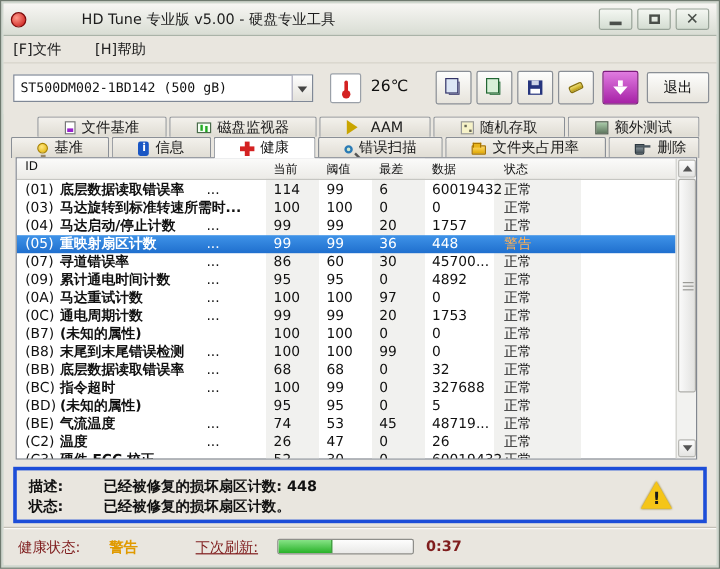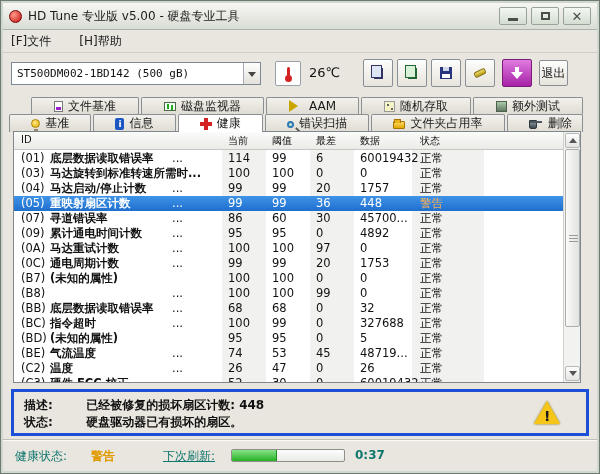--- a/index.html
+++ b/index.html
@@ -5,21 +5,21 @@
   * { margin:0; padding:0; box-sizing:border-box; }
   html,body { width:600px; height:474px; }
   body { font-family:"DejaVu Sans","Liberation Sans",sans-serif; font-size:12px; color:#111; background:#fff; }
 
   .window { position:absolute; left:0; top:0; width:600px; height:474px;
     background:#e9e6df; border:1px solid #6f7a6f; box-shadow:inset 0 0 0 2px #cfd8cf; }
 
   
   .titlebar { position:absolute; left:2px; top:2px; right:2px; height:27px;
     background:linear-gradient(#f7f6f3,#d9ddd4); border-bottom:1px solid #aab3a8;
-    display:flex; align-items:center; padding:0 6px; }
+    display:flex; align-items:center; padding:0 6px;gap:40px; }
   .applogo { width:13px; height:13px; border-radius:50%;
     background:radial-gradient(circle at 35% 35%, #ff9a8a, #c40f0f); border:1px solid #7d0a0a; margin-right:6px; flex:none; }
   .title-text { font-size:12px; color:#1c1c1c; }
   .winbtns { margin-left:auto; display:flex; gap:4px; }
   .winbtn { width:28px; height:18px; border:1px solid #98a398; border-radius:2px;
     background:linear-gradient(#f4f7f2,#d4ddd2); display:flex; align-items:center; justify-content:center; cursor:default; }
   .glyph-min { width:10px; height:3px; background:#4a4f4a; margin-top:7px; }
   .glyph-max { width:9px; height:8px; border:2px solid #4a4f4a; }
   .glyph-close { font-size:13px; font-weight:bold; color:#4a4f4a; line-height:1; }
 
@@ -50,21 +50,21 @@
   .pg::before { content:""; position:absolute; left:-4px; top:-4px; width:9px; height:11px; background:#dce6f5; border:1px solid #336; z-index:-1; }
   .pg.green { border-color:#263; } .pg.green::before { background:#d8f0d8; border-color:#263; }
   .floppy { width:12px; height:12px; background:#26357e; position:relative; }
   .floppy::before { content:""; position:absolute; left:3px; top:0; width:6px; height:4px; background:#cfd6e8; }
   .floppy::after { content:""; position:absolute; left:2px; bottom:1px; width:8px; height:4px; background:#fff; }
   .goldtool { width:12px; height:6px; background:linear-gradient(#f2df6a,#b99a12); border:1px solid #86700c; transform:rotate(-25deg); border-radius:2px; }
   .dlarrow { position:relative; width:12px; height:13px; }
   .dlarrow::before { content:""; position:absolute; left:4px; top:0; width:4px; height:5px; background:#fff; }
   .dlarrow::after { content:""; position:absolute; left:0; top:5px; width:0; height:0;
     border-left:6px solid transparent; border-right:6px solid transparent; border-top:7px solid #fff; }
-  .exit-btn { position:absolute; left:536px; top:7px; width:29px; height:26px; border:1px solid #8a8f96; border-radius:2px;
+  .exit-btn { position:absolute; left:536px; top:7px; width:52px; height:26px; border:1px solid #8a8f96; border-radius:2px;
     background:linear-gradient(#fdfdfc,#e7e4dc); display:flex; align-items:center; justify-content:center; font-size:12px; color:#111; }
 
   
   .tabrow1 { position:absolute; left:30px; right:14px; top:96px; height:17px; display:flex; }
   .tabrow2 { position:absolute; left:8px; right:14px; top:113px; height:18px; display:flex; }
   .tab { flex:1 1 auto; display:flex; align-items:center; justify-content:center; padding:0 10px;
     border:1px solid #8a8f96; border-bottom:none; border-radius:2px 2px 0 0; margin-right:2px;
     background:linear-gradient(#f3f1ec,#dfdcd3); font-size:12px; white-space:nowrap; color:#1a1a1a; }
   .tab.active { background:#fff; position:relative; z-index:3; }
 
@@ -128,21 +128,21 @@
   .desc-label { display:inline-block; width:58px; font-weight:bold; }
   .warntri { position:absolute; right:26px; top:9px; width:0; height:0;
     border-left:13px solid transparent; border-right:13px solid transparent; border-bottom:23px solid #f5c518;
     filter:drop-shadow(0 0 1px #8a6d00); }
   .warntri::after { content:"!"; position:absolute; left:-3px; top:4px; width:6px; text-align:center;
     font:bold 14px/23px "DejaVu Sans",sans-serif; color:#1a1a1a; }
 
   
   .statusbar { position:absolute; left:2px; right:2px; top:438px; height:30px; background:#e9e6df;
     border-top:1px solid #c2bfb6; box-shadow:inset 0 1px 0 #fbfaf7; }
-  .sb-item { position:absolute; top:8px; font-size:12px; color:#0f766e; white-space:nowrap; }
+  .sb-item { position:absolute; top:8px; font-size:12px; color:#7f1d1d; white-space:nowrap; }
   .health-label{left:12px;} .health-value{left:88px; color:#e09a00; font-weight:bold;}
   .refresh-label{left:160px;text-decoration:underline;}
   .progress { position:absolute; left:228px; top:9px; width:114px; height:13px; background:linear-gradient(#fdfdfd,#e9e9e7);
     border:1px solid #8e8e8a; border-radius:2px; overflow:hidden; }
   .progress-fill { height:100%; background:linear-gradient(#86e386,#27b127); border-right:1px solid #1e8e1e; }
   .countdown { left:352px; font-weight:bold; }
 </style>
 </head>
 <body>
 
@@ -341,20 +341,21 @@
           <span class="tc c-name">(未知的属性)</span>
           <span class="tc c-dots"></span>
           <span class="tc c-cur">100</span>
           <span class="tc c-thr">100</span>
           <span class="tc c-wor">0</span>
           <span class="tc c-dat">0</span>
           <span class="tc c-sta">正常</span>
         </div>
         <div class="trow">
           <span class="tc c-id">(B8)</span>
+          <span class="tc c-name">末尾到末尾错误检测</span>
           <span class="tc c-dots">...</span>
           <span class="tc c-cur">100</span>
           <span class="tc c-thr">100</span>
           <span class="tc c-wor">99</span>
           <span class="tc c-dat">0</span>
           <span class="tc c-sta">正常</span>
         </div>
         <div class="trow">
           <span class="tc c-id">(BB)</span>
           <span class="tc c-name">底层数据读取错误率</span>
@@ -425,21 +426,21 @@
     </div>
   </div>
 
   <div class="desc-panel">
     <div class="desc-row dr1">
       <span class="desc-label">描述:</span>
       <span>已经被修复的损坏扇区计数: 448</span>
     </div>
     <div class="desc-row dr2">
       <span class="desc-label">状态:</span>
-      <span>硬盘驱动器已有损坏的扇区。</span>
+      <span>已经被修复的损坏扇区计数。</span>
     </div>
     <div class="warntri"></div>
   </div>
 
   <div class="statusbar">
     <span class="sb-item health-label">健康状态:</span>
     <span class="sb-item health-value">警告</span>
     <span class="sb-item refresh-label">下次刷新:</span>
     <div class="progress">
       <div class="progress-fill" id="progfill" style="width: 40%;"></div>

